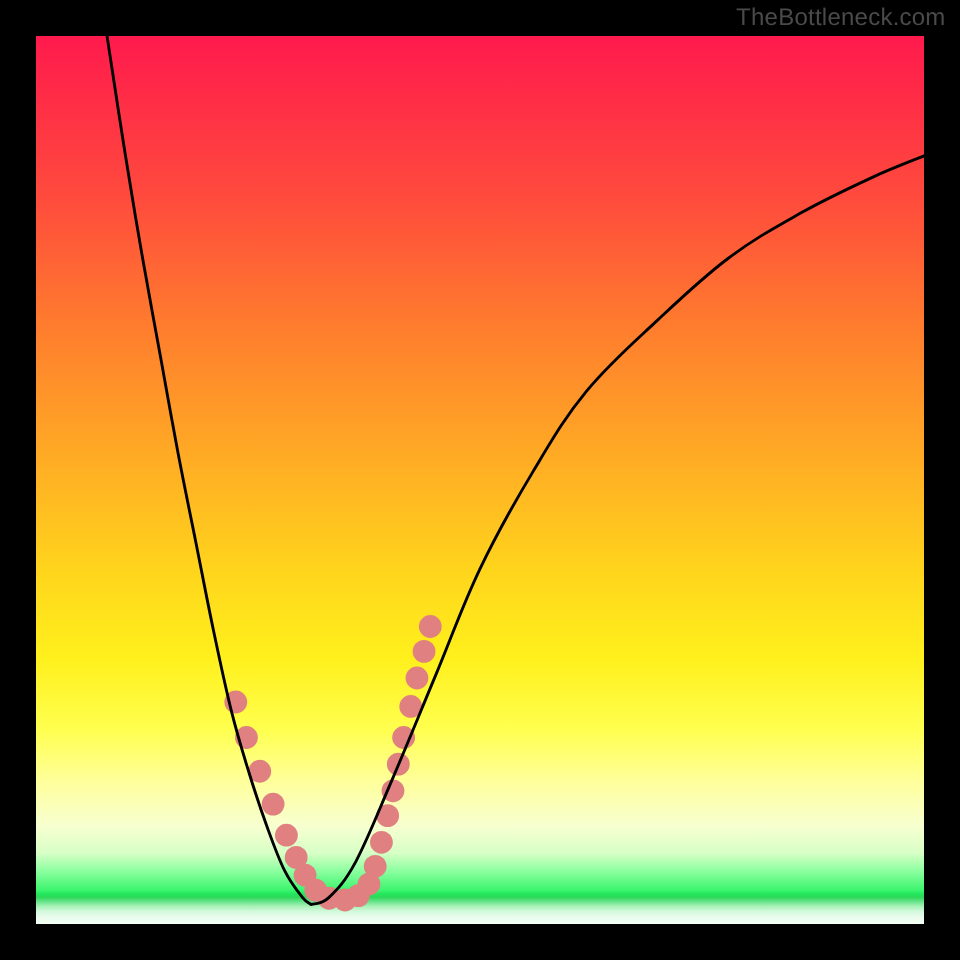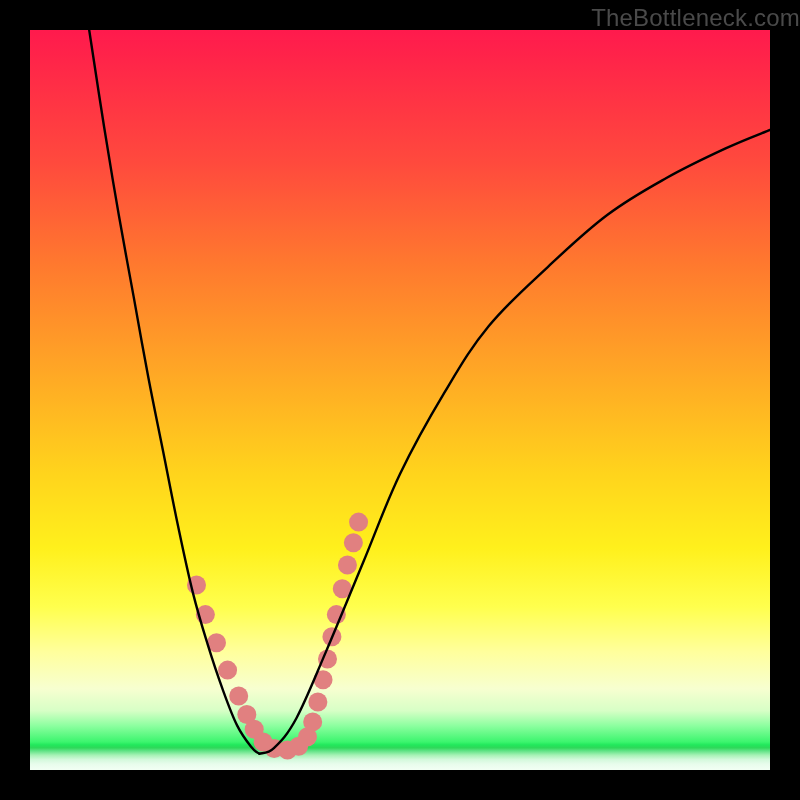--- a/index.html
+++ b/index.html
@@ -67,24 +67,24 @@
     fill: none;
     stroke: #000;
     stroke-width: 2.4;
     stroke-linecap: round;
   }
   .marker {
     fill: #e18080;
   }
   .attribution {
     position: absolute;
-    right: 0;
+    right: 12px;
     top: 4px;
     font-family: Arial, Helvetica, sans-serif;
-    font-size: 24px;
+    font-size: 20px;
     font-weight: 400;
     color: #4a4a4a;
     letter-spacing: 0.2px;
   }
 </style>
 </head>
 <body>
 
 <div class="stage">
   <div class="attribution">TheBottleneck.com</div>

